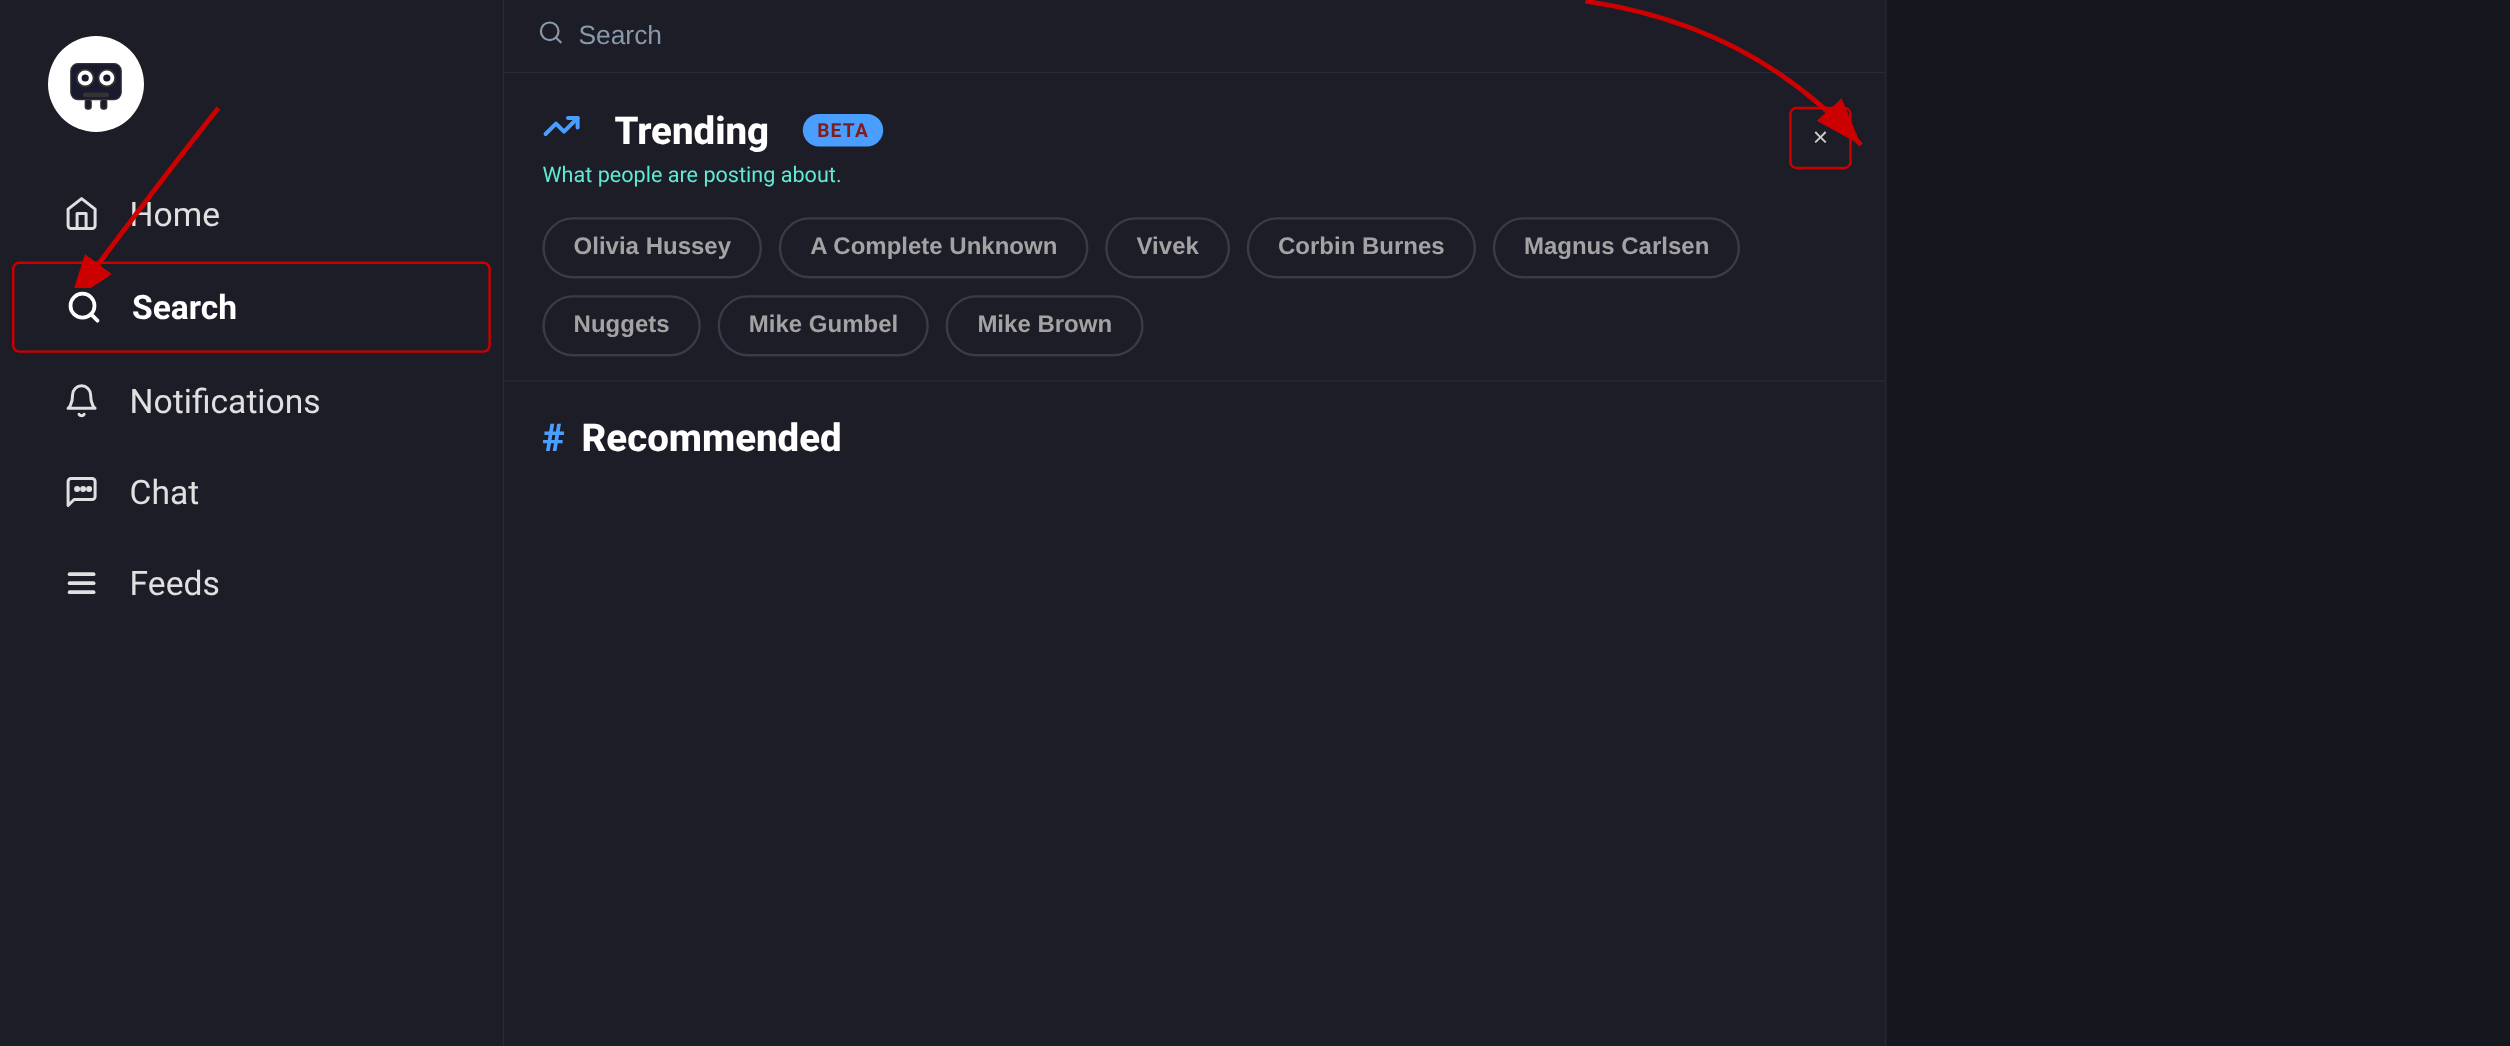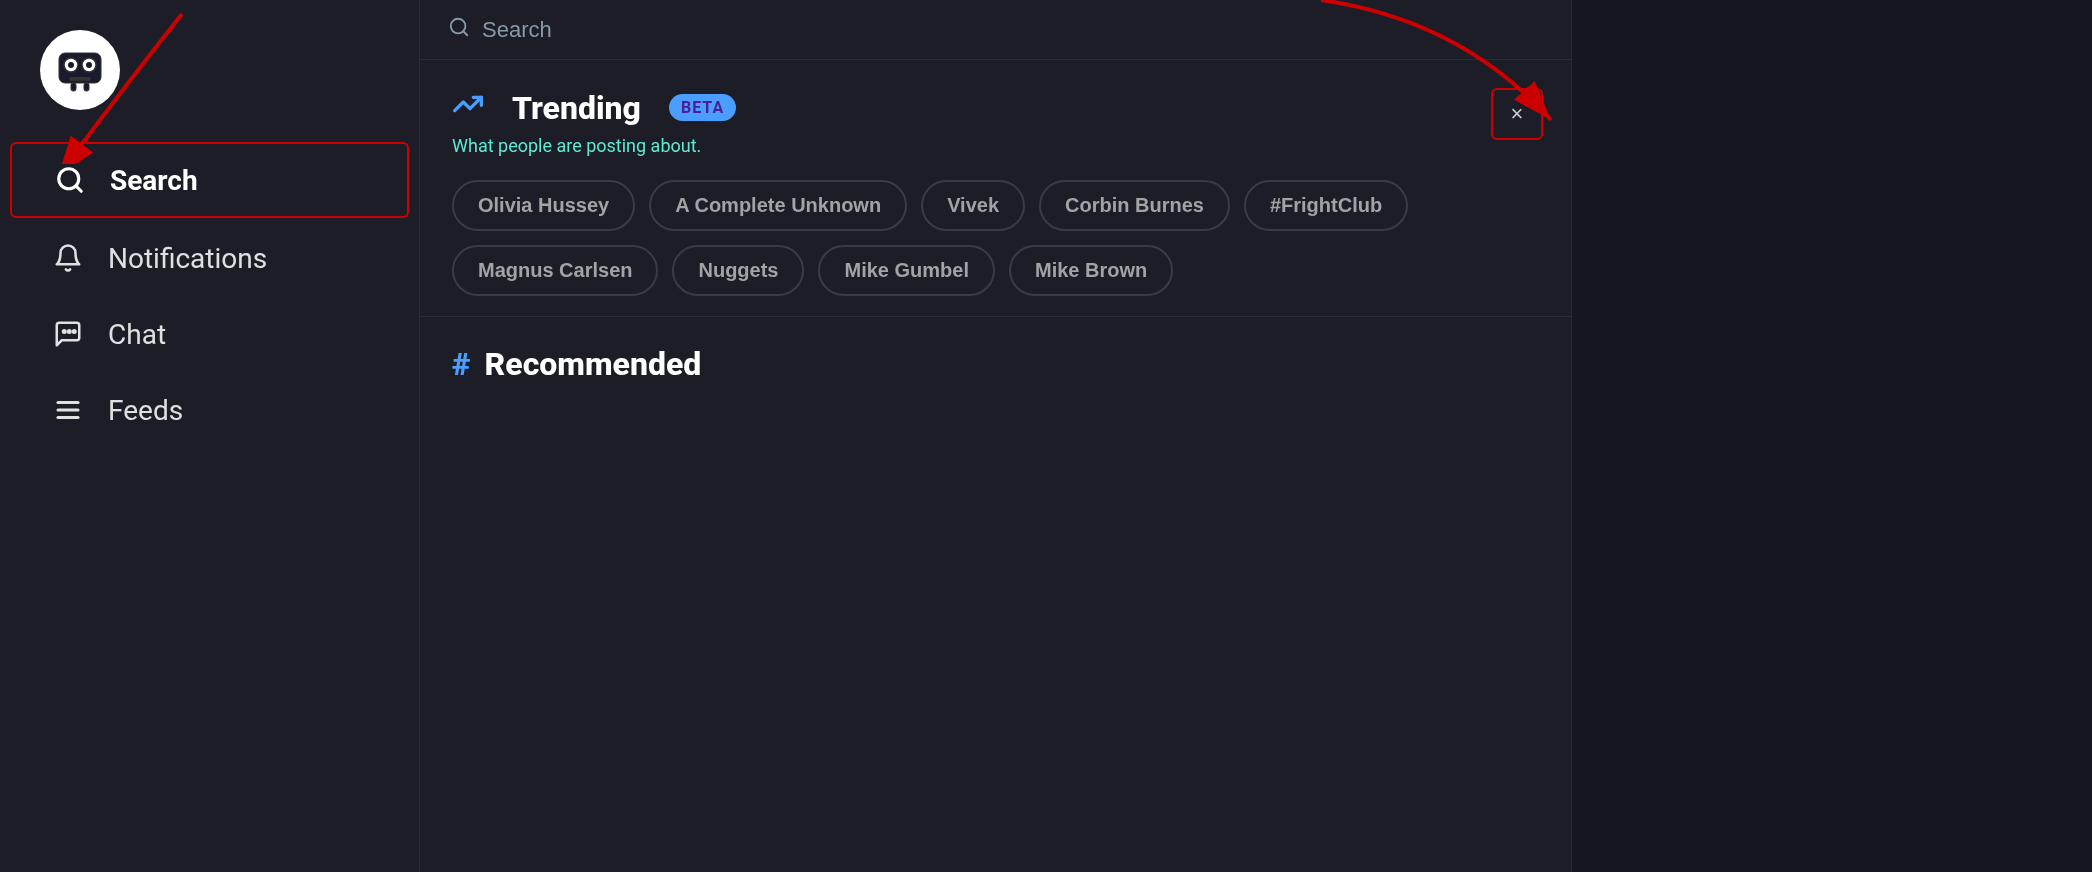--- a/index.html
+++ b/index.html
@@ -135,21 +135,21 @@
     }
 
     .trending-title {
       font-size: 32px;
       font-weight: 800;
       color: #ffffff;
     }
 
     .beta-badge {
       background: #4a9eff;
-      color: #4c1d95;
+      color: #7f1d1d;
       font-size: 16px;
       font-weight: 700;
       padding: 4px 12px;
       border-radius: 20px;
       letter-spacing: 1px;
     }
 
     .trending-subtitle {
       color: #5eead4;
       font-size: 18px;
@@ -239,20 +239,29 @@
       <circle cx="20" cy="24" r="3" fill="#1a1a2e"></circle>
       <circle cx="38" cy="24" r="3" fill="#1a1a2e"></circle>
 
       <rect x="18" y="36" width="22" height="4" rx="2" fill="#333"></rect>
 
       <rect x="20" y="42" width="5" height="8" rx="2" fill="#1a1a2e" stroke="#333" stroke-width="1"></rect>
       <rect x="33" y="42" width="5" height="8" rx="2" fill="#1a1a2e" stroke="#333" stroke-width="1"></rect>
     </svg>
   </div>
 
+  <div class="nav-item">
+    <span class="nav-icon">
+      <svg width="30" height="30" viewBox="0 0 24 24" fill="none" stroke="currentColor" stroke-width="2" stroke-linecap="round" stroke-linejoin="round">
+        <path d="M3 9l9-7 9 7v11a2 2 0 0 1-2 2H5a2 2 0 0 1-2-2z"></path>
+        <polyline points="9 22 9 12 15 12 15 22"></polyline>
+      </svg>
+    </span>
+    <span class="nav-label">Home</span>
+  </div>
 
   <div class="nav-item active active-search" style="position:relative;">
     <span class="nav-icon">
       <svg width="30" height="30" viewBox="0 0 24 24" fill="none" stroke="currentColor" stroke-width="2.5" stroke-linecap="round" stroke-linejoin="round">
         <circle cx="11" cy="11" r="8"></circle>
         <line x1="21" y1="21" x2="16.65" y2="16.65"></line>
       </svg>
     </span>
     <span class="nav-label">Search</span>
 
@@ -335,21 +344,20 @@
         </marker>
       </defs>
       <path d="M 60 20 Q 200 40 290 140" stroke="#cc0000" stroke-width="4" fill="none" marker-end="url(#arrowhead2)"></path>
     </svg>
 
     <div class="trending-chips">
       <button class="chip">Olivia Hussey</button>
       <button class="chip">A Complete Unknown</button>
       <button class="chip">Vivek</button>
       <button class="chip">Corbin Burnes</button>
-      <button class="chip">#FrightClub</button>
       <button class="chip">Magnus Carlsen</button>
       <button class="chip">Nuggets</button>
       <button class="chip">Mike Gumbel</button>
       <button class="chip">Mike Brown</button>
     </div>
   </div>
 
   <div class="recommended-section">
     <div class="recommended-header">
       <span class="recommended-icon" style="font-size:32px; font-weight:900; color:#4a9eff;">#</span>

